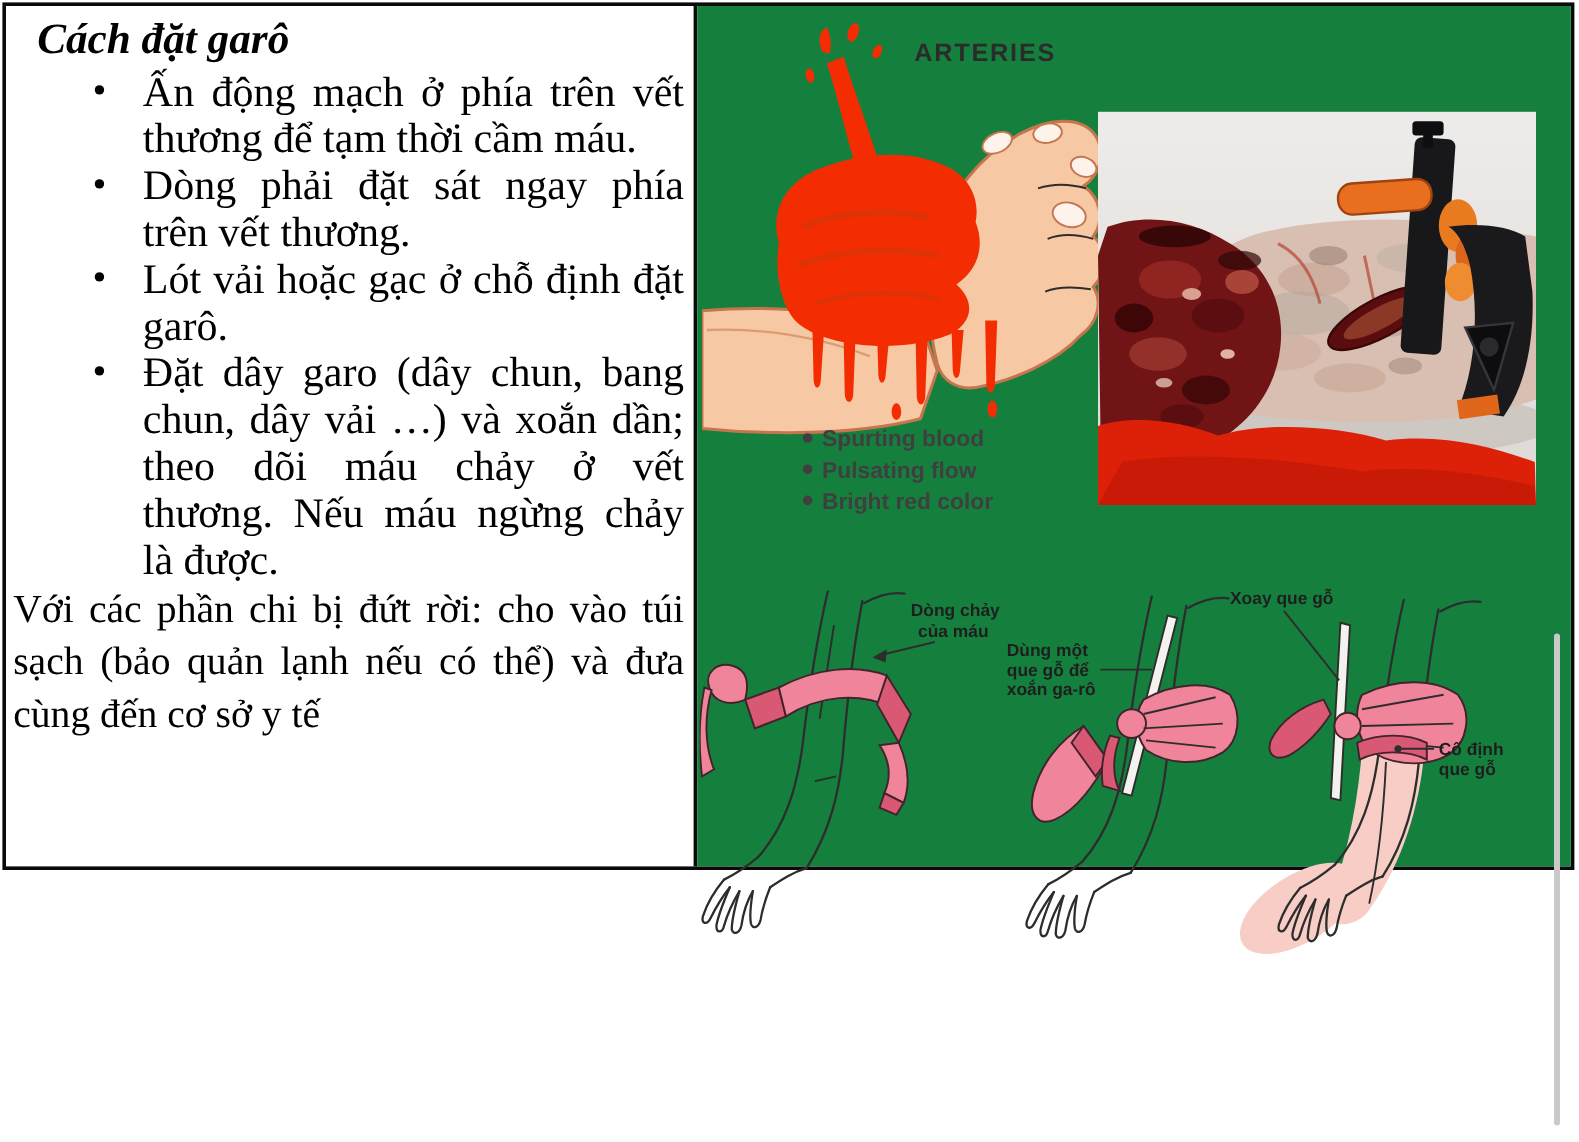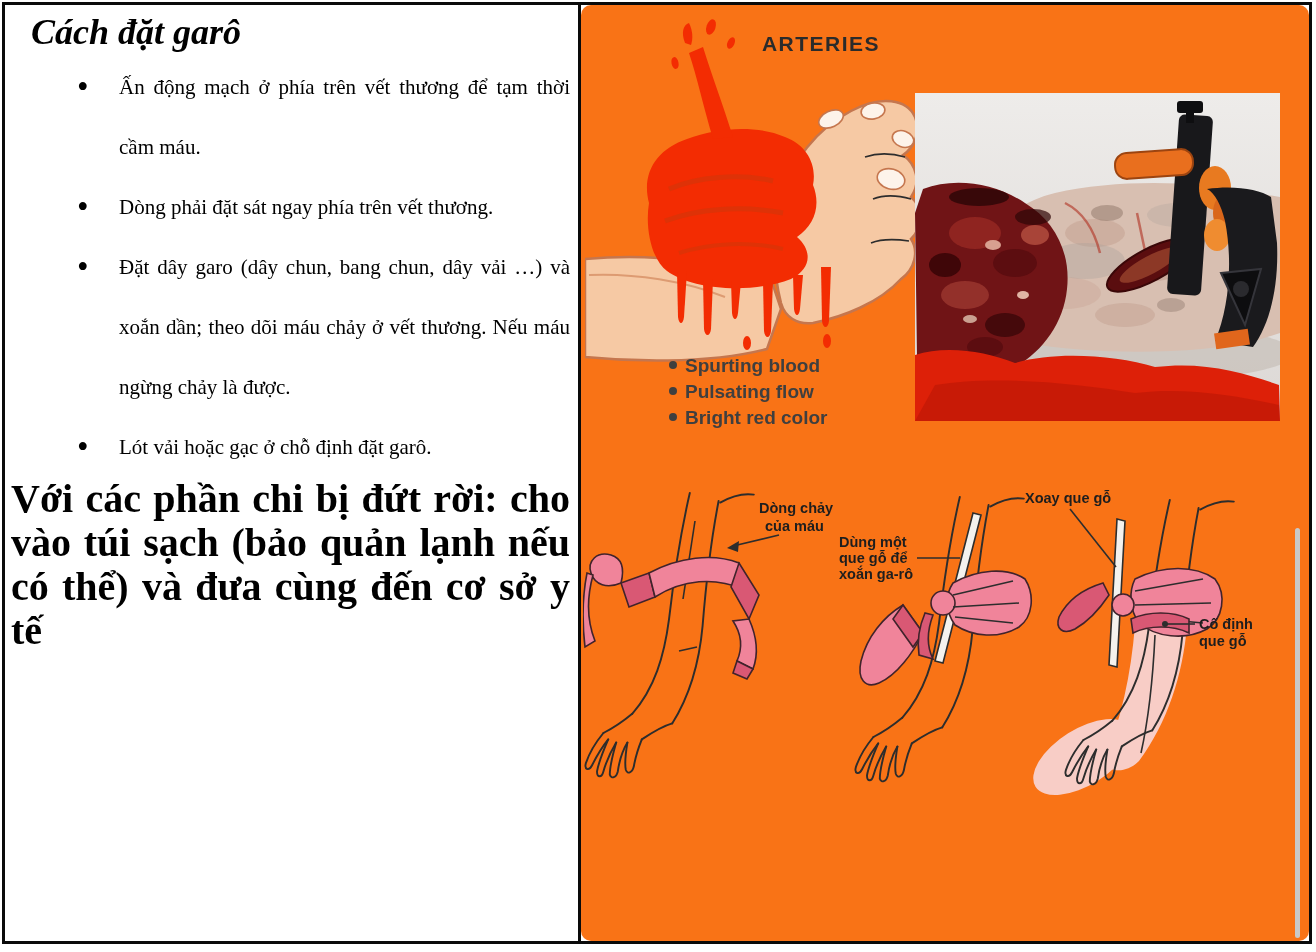--- a/index.html
+++ b/index.html
@@ -1,28 +1,28 @@
 <!DOCTYPE html>
 <html style="--blood: #f32c02; --blood_fold: #d93408; --flesh: #f6c9a4; --skin_line: #c5764e; --ink: #2d2d2d; --ribbon: #f0849a; --ribbon_dark: #d95874; --ribbon_line: #41232b; --steps_pink: #f8cdc6; --photo_bg: #e9e7e5; --photo_flesh: #d8bfb1; --wound: #701416; --wound_dark: #45090b; --pool: #dd2008; --strap: #1a1a1d; --windlass: #e96f1e;"><head>
 <meta charset="utf-8">
 <style>
   html,body{margin:0;padding:0;background:#fff;}
   .page{position:relative;width:1316px;height:952px;background:#fff;overflow:hidden;
         font-family:"Liberation Serif", serif;}
-  .frame{position:absolute;left:2px;top:2px;width:1310px;height:942px;border:3px solid #0a0a0a;
+  .frame{position:absolute;left:2px;top:2px;width:1310px;height:723px;border:3px solid #0a0a0a;
          box-sizing:border-box;display:flex;}
   .left-cell{width:576px;border-right:3px solid #0a0a0a;box-sizing:border-box;
              padding:2px 8px 0 6px;color:#000;}
-  .right-cell{flex:1;position:relative;background:#f97316;border-radius:10px;}
+  .right-cell{flex:1;position:relative;background:#15803d;}
   .doc-title{font-size:36px;font-weight:bold;font-style:italic;margin:2px 0 2px 20px;line-height:46px;}
   ul.blist{margin:0;padding:0;list-style:none;}
-  ul.blist li{position:relative;padding-left:108px;font-size:21px;line-height:60px;
+  ul.blist li{position:relative;padding-left:108px;font-size:35px;line-height:39px;
               text-align:justify;}
   ul.blist li::before{content:"\2022";position:absolute;left:66px;top:0;font-size:33px;}
-  .footer-par{font-size:40px;line-height:44px;text-align:justify;margin:0;font-weight:bold;}
+  .footer-par{font-size:33px;line-height:44px;text-align:justify;margin:0;}
   .fig{position:absolute;}
   .arteries-title{font-family:"Liberation Sans",sans-serif;font-weight:bold;font-size:21px;
                   letter-spacing:1.5px;fill:#2b2b2b;}
   .sign-text{font-family:"Liberation Sans",sans-serif;font-weight:600;font-size:19px;fill:#3f3f3f;}
   .step-label{font-family:"Liberation Sans",sans-serif;font-weight:bold;font-size:14.5px;fill:#1e1e1e;}
   .f-blood{fill:var(--blood);}
   .f-flesh{fill:var(--flesh);}
   .s-skin{stroke:var(--skin_line);stroke-width:2.5;}
   .f-ribbon{fill:var(--ribbon);}
   .f-ribbond{fill:var(--ribbon_dark);}
@@ -36,22 +36,22 @@
 <body>
 
 <div class="page">
   <div class="frame">
 
     <div class="left-cell">
       <div class="doc-title">Cách đặt garô</div>
       <ul class="blist">
         <li>Ấn động mạch ở phía trên vết thương để tạm thời cầm máu.</li>
         <li>Dòng phải đặt sát ngay phía trên vết thương.</li>
+        <li>Lót vải hoặc gạc ở chỗ định đặt garô.</li>
         <li>Đặt dây garo (dây chun, bang chun, dây vải …) và xoắn dần; theo dõi máu chảy ở vết thương. Nếu máu ngừng chảy là được.</li>
-        <li>Lót vải hoặc gạc ở chỗ định đặt garô.</li>
       </ul>
       <p class="footer-par">Với các phần chi bị đứt rời: cho vào túi sạch (bảo quản lạnh nếu có thể) và đưa cùng đến cơ sở y tế</p>
     </div>
 
     <div class="right-cell">
 
       <svg class="fig" style="left:4px;top:8px" width="335" height="440" viewBox="0 0 335 440">
         <text class="arteries-title" x="236" y="38" text-anchor="middle">ARTERIES</text>
 
         <g>

